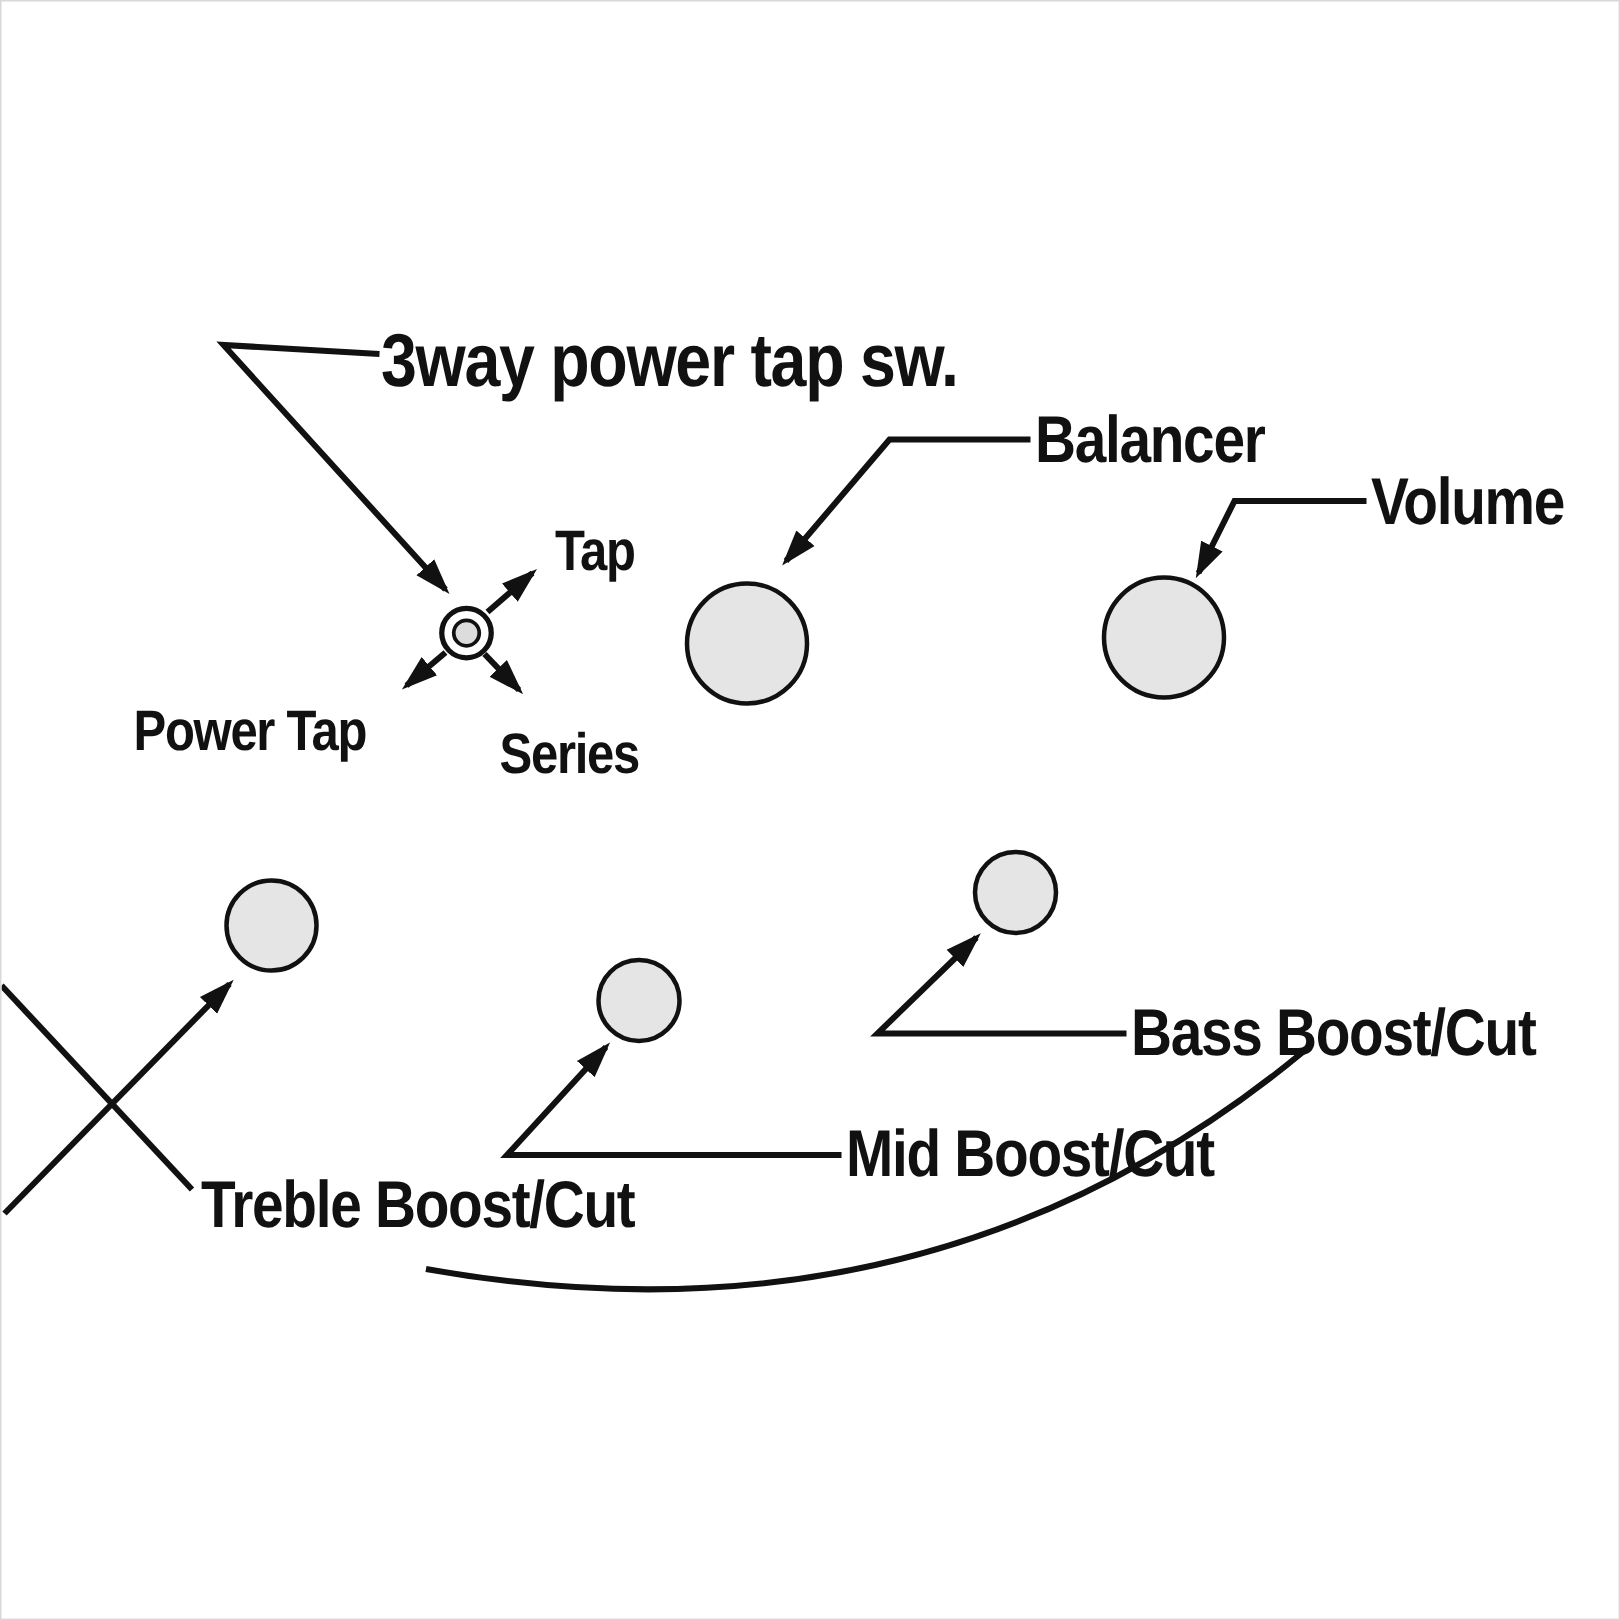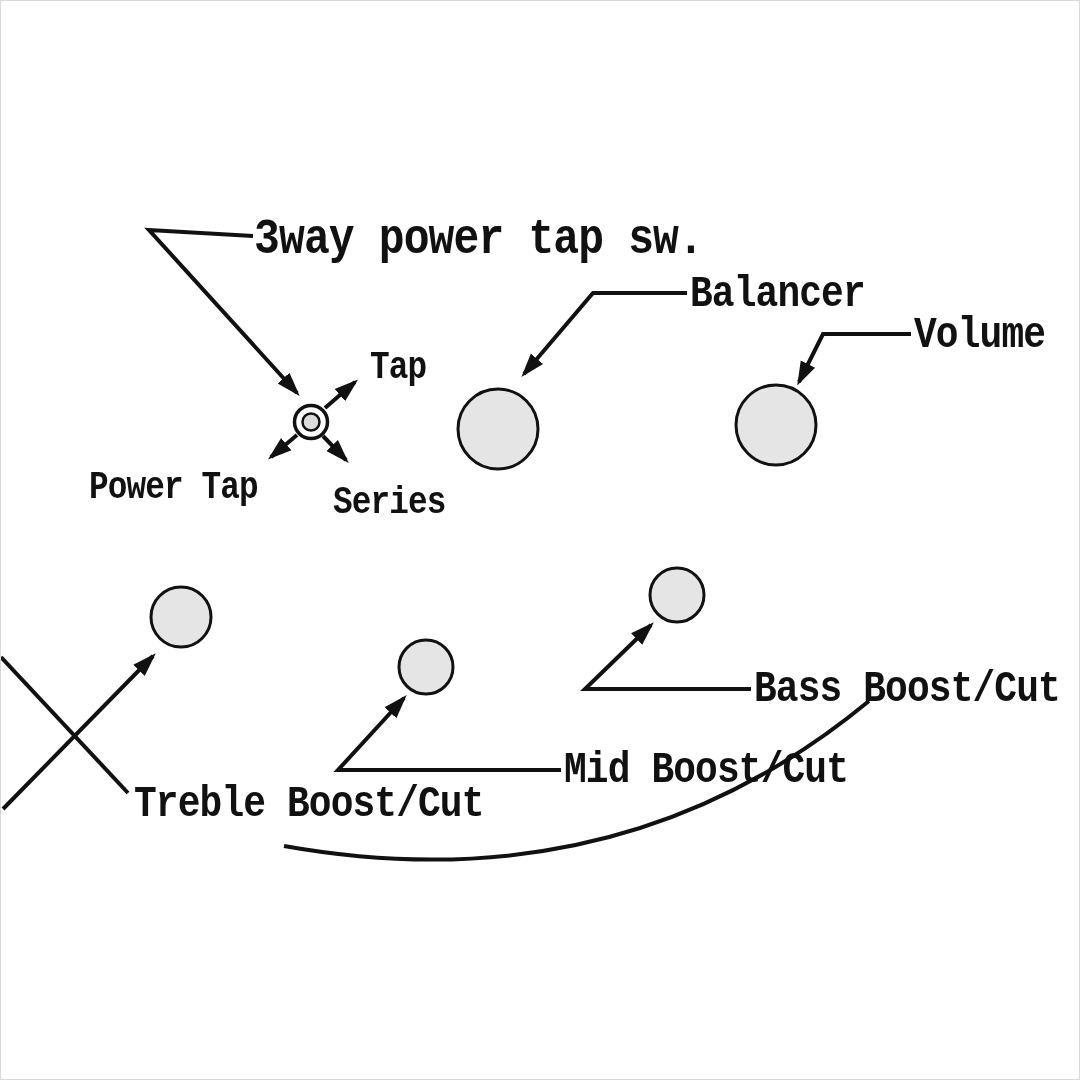--- a/index.html
+++ b/index.html
@@ -5,21 +5,21 @@
   html, body { margin: 0; padding: 0; background: #f3f3f3; }
   .canvas {
     position: relative;
     width: 1080px;
     height: 1080px;
     margin: 0 auto;
     background: #ffffff;
     box-sizing: border-box;
     border: 1px solid #d8d8d8;
     overflow: hidden;
-    font-family: Liberation Mono, monospace;
+    font-family: Liberation Sans, sans-serif;
   }
   svg.art {
     position: absolute;
     left: 0; top: 0;
     width: 1080px; height: 1080px;
   }
   .lbl {
     position: absolute;
     color: #111;
     font-weight: bold;

